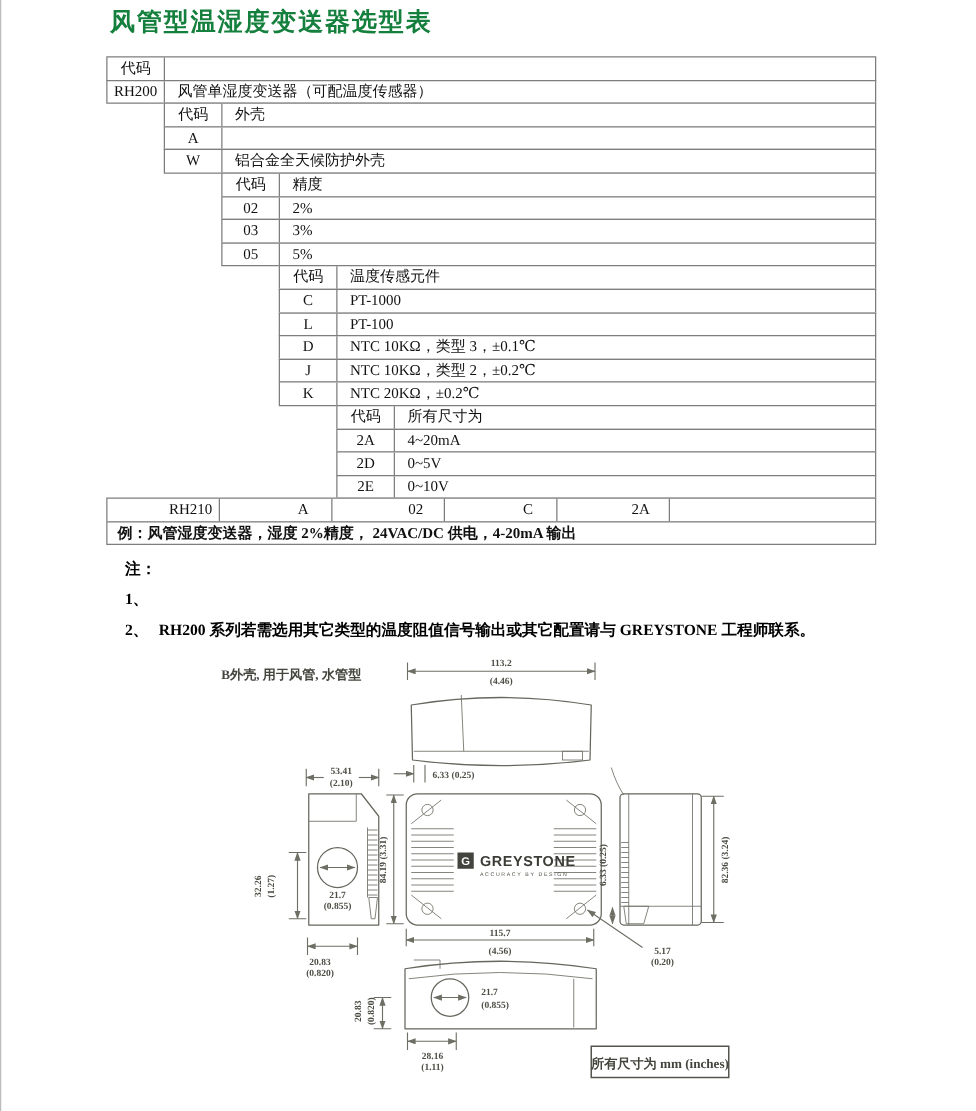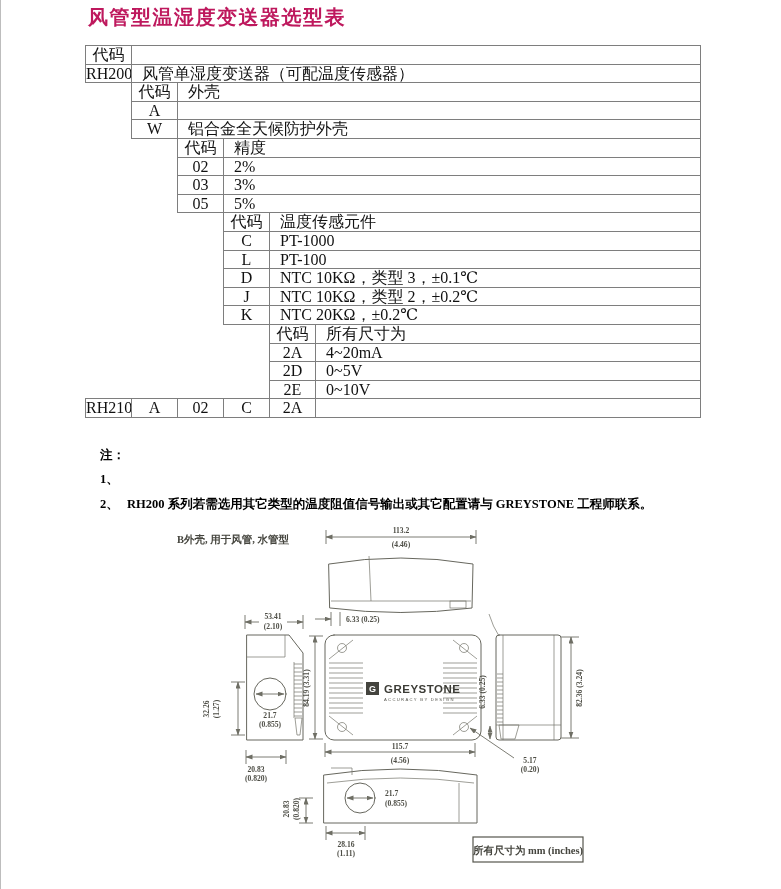--- a/index.html
+++ b/index.html
@@ -4,38 +4,38 @@
 <style>
   html,body{margin:0;padding:0;}
   body{
     width:781px;height:889px;position:relative;background:#ffffff;
     font-family:"Liberation Serif","DejaVu Serif",serif;color:#111;
     overflow:hidden;
   }
   body::before{content:"";position:absolute;left:0;top:0;width:1px;height:889px;background:#bdbdbd;}
   .page-title{
     position:absolute;left:88px;top:4px;font-size:20px;font-weight:bold;
-    letter-spacing:1.5px;color:#be185d;
+    letter-spacing:1.5px;color:#15803d;
   }
   
-  .sel-table{position:absolute;left:85px;top:45px;width:616px;font-size:16px;}
+  .sel-table{position:absolute;left:85px;top:45px;width:616px;font-size:12px;}
   .trow{
     display:flex;height:19.6px;box-sizing:border-box;margin-top:-1px;
     border:1px solid #7e7e7e;background:#fff;align-items:stretch;line-height:17.4px;
   }
   .trow:first-child{margin-top:0;}
   .ind0{margin-left:0;}
   .ind1{margin-left:46px;}
   .ind2{margin-left:92px;}
   .ind3{margin-left:138px;}
   .ind4{margin-left:184px;}
   .tc{box-sizing:border-box;overflow:hidden;white-space:nowrap;}
   .code{width:46px;flex:0 0 46px;border-right:1px solid #7e7e7e;text-align:center;}
   .desc{flex:1 1 auto;padding-left:10px;}
-  .exrow .code{font-weight:normal;}
+  .exrow .code{font-weight:normal;margin-left:44px;}
   .filler{flex:1 1 auto;}
   .note-row{font-weight:bold;padding-left:8px;line-height:17.4px;}
   
   .notes{position:absolute;left:100px;top:447px;font-size:12.5px;font-weight:bold;color:#000;}
   .notes .nlabel{margin-bottom:7px;}
   .nitem{display:flex;margin-bottom:8px;}
   .nitem .nnum{width:27px;flex:0 0 27px;}
   
   .drawing{position:absolute;left:163px;top:522px;width:560px;height:365px;}
   svg{display:block;}
@@ -131,20 +131,23 @@
       <div class="tc desc">0~10V</div>
     </div>
   <div class="trow ind0 exrow">
     <div class="tc code">RH210</div>
     <div class="tc code">A</div>
     <div class="tc code">02</div>
     <div class="tc code">C</div>
     <div class="tc code">2A</div>
     <div class="tc filler"></div>
   </div>
+  <div class="trow ind0 note-row">
+      <span>例：风管湿度变送器，湿度 2%精度， 24VAC/DC 供电，4-20mA 输出</span>
+    </div>
 </div>
 
 <div class="notes">
   <div class="nlabel">注：</div>
   <div class="nitem">
     <span class="nnum">1、</span>
   </div>
   <div class="nitem">
     <span class="nnum">2、</span>
     <span>RH200 系列若需选用其它类型的温度阻值信号输出或其它配置请与 GREYSTONE 工程师联系。</span>

